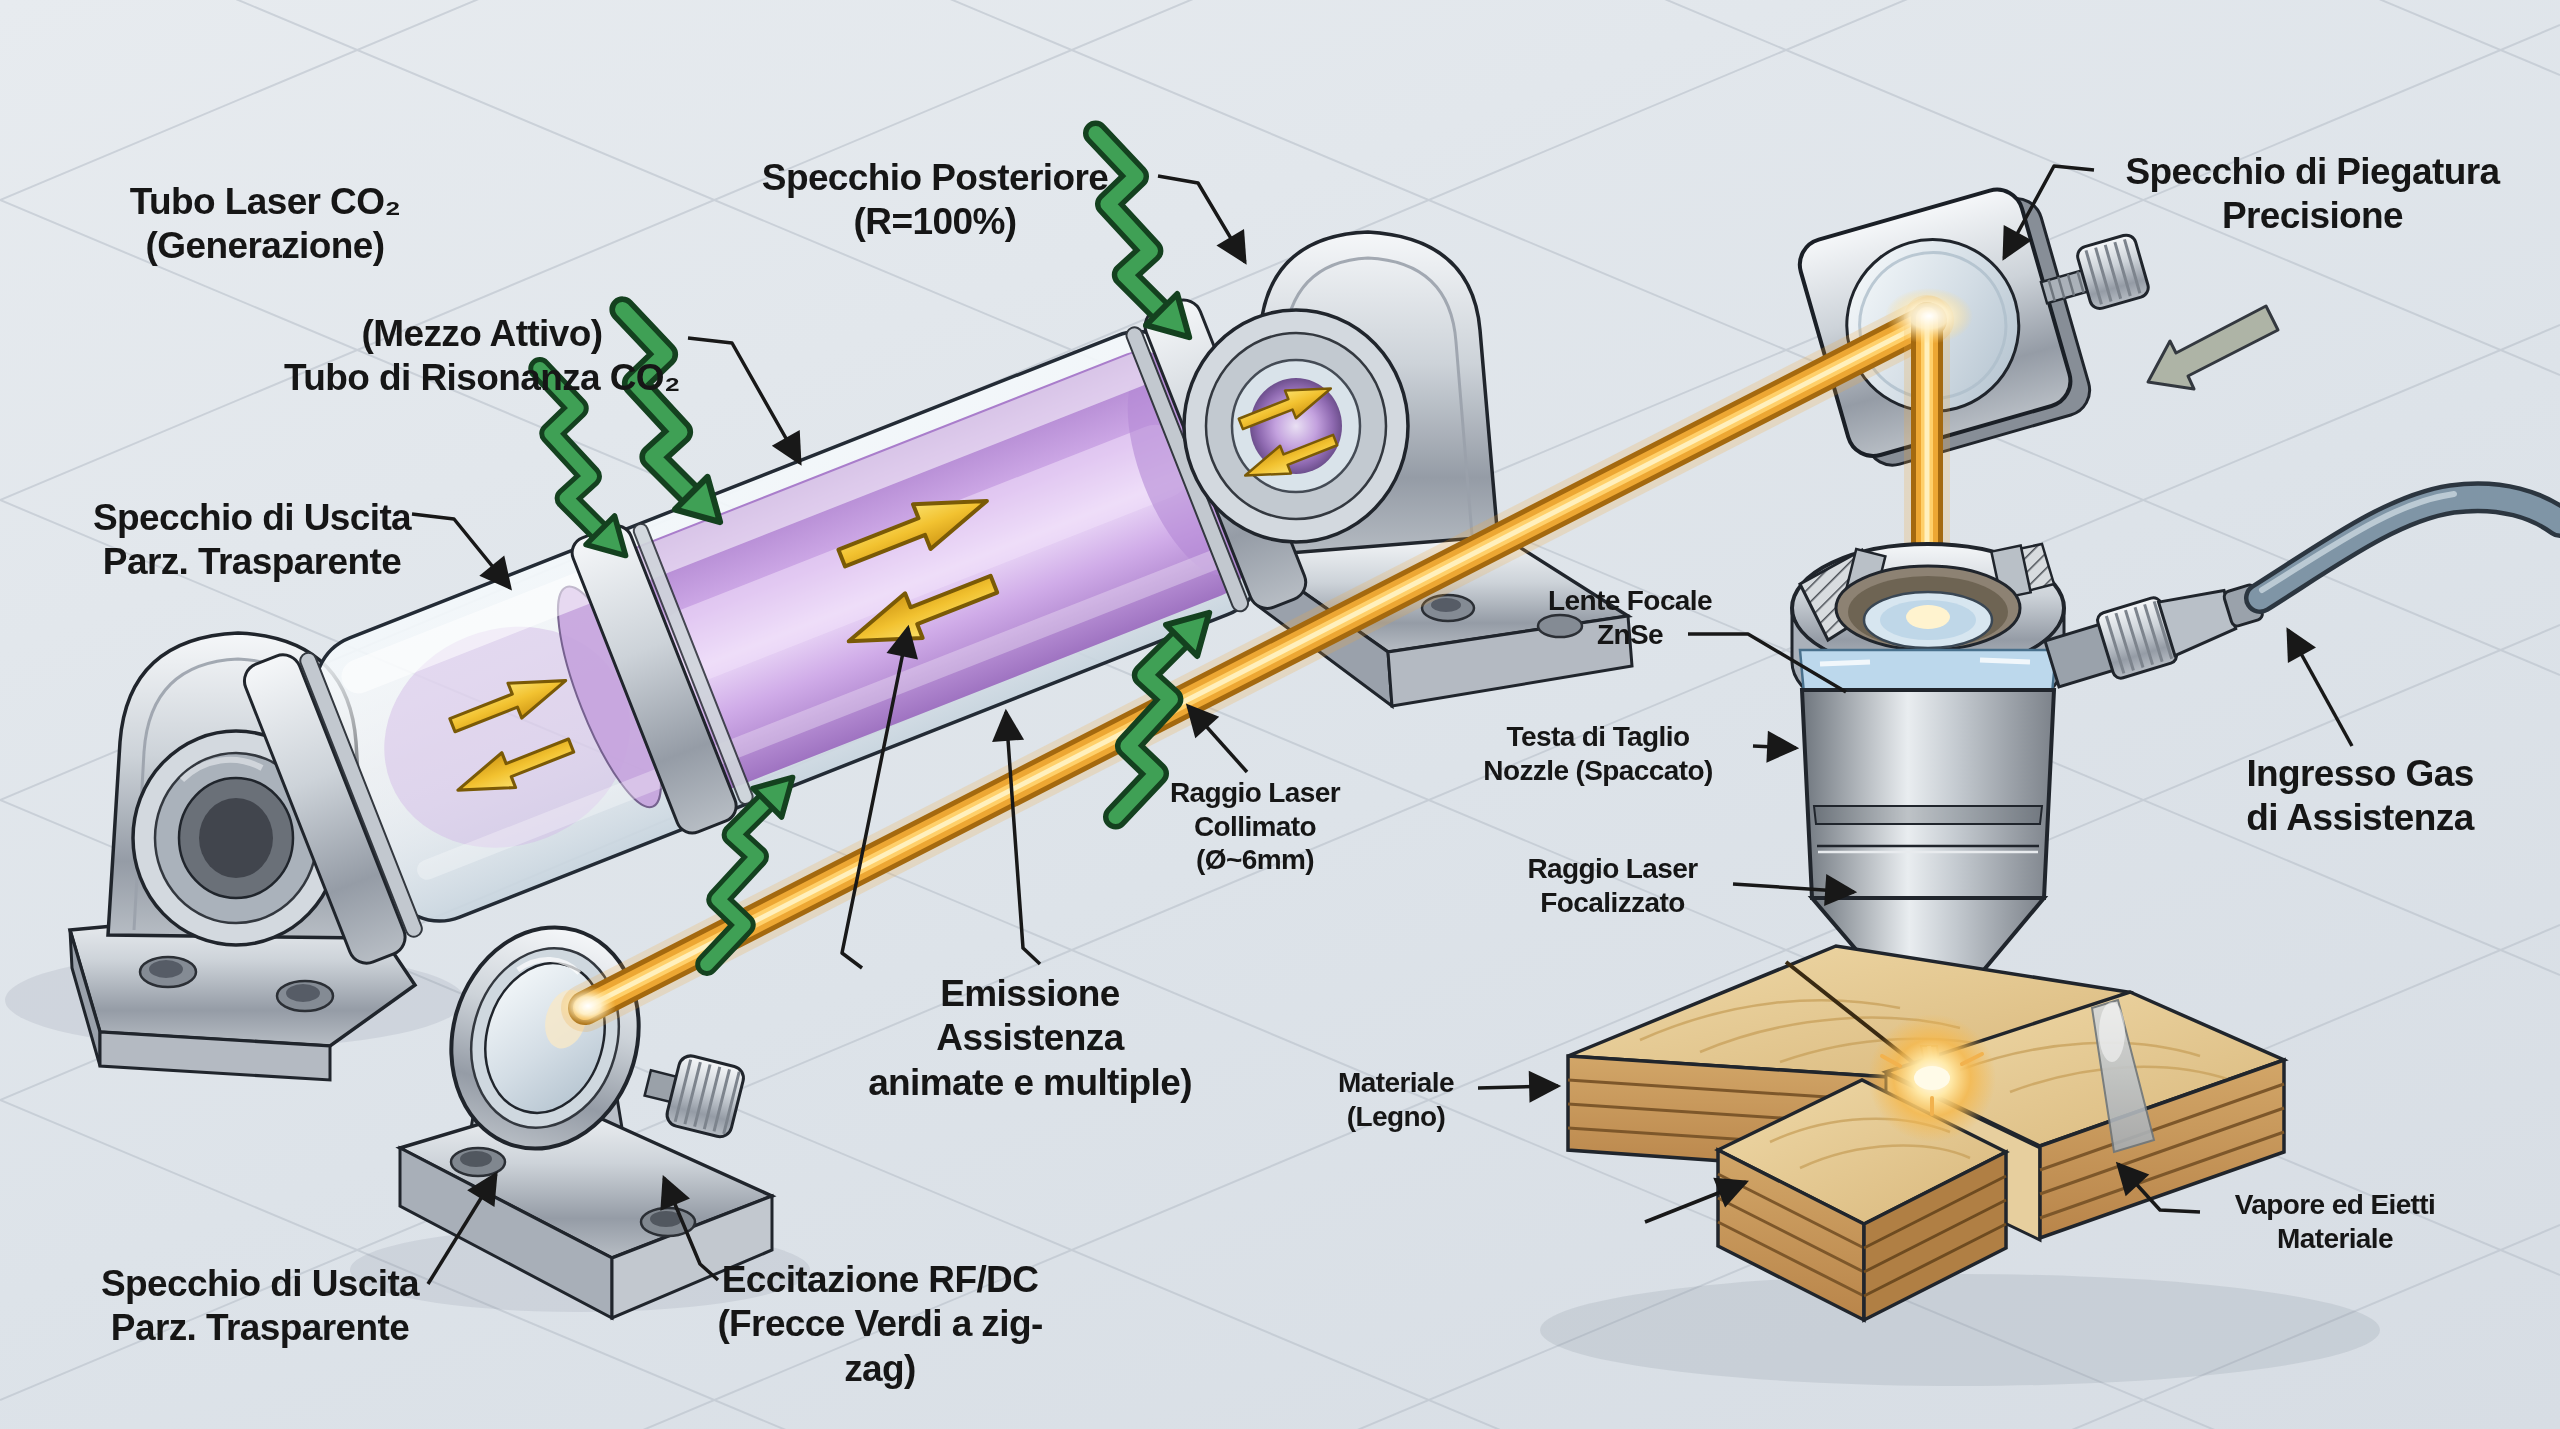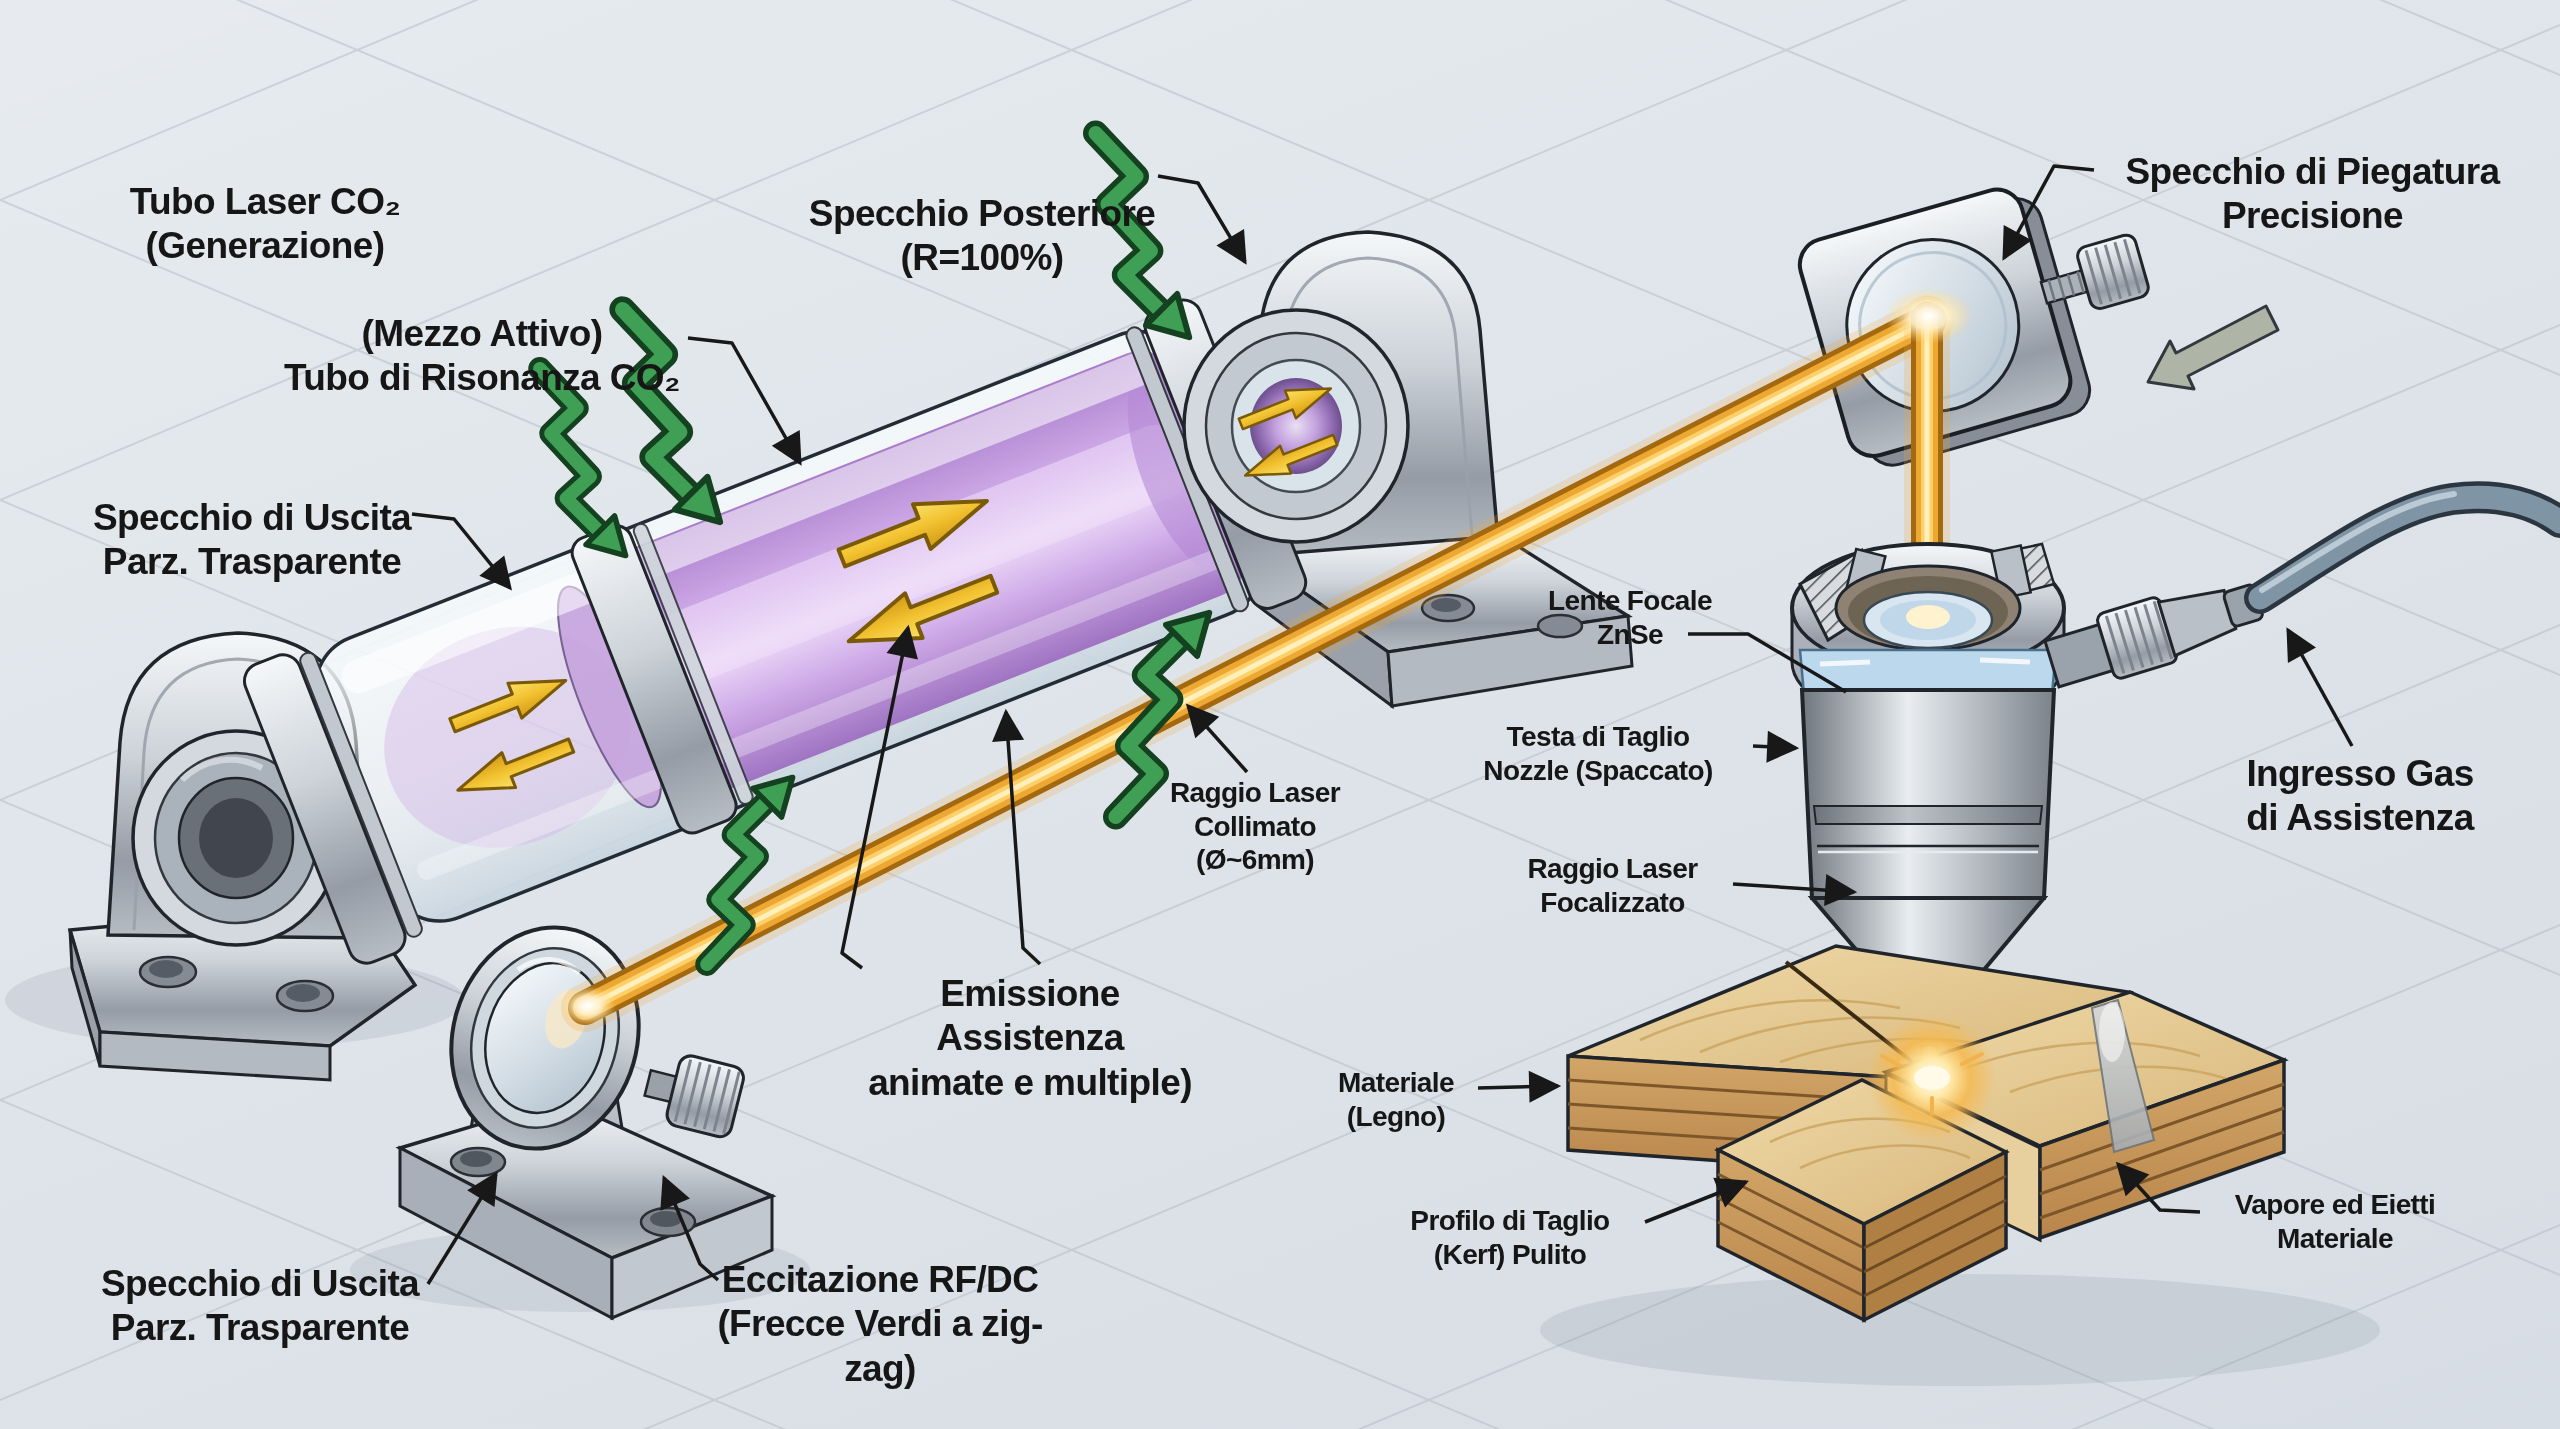--- a/index.html
+++ b/index.html
@@ -324,21 +324,21 @@
     <polyline points="1645,1222 1746,1182" marker-end="url(#mArrow)"></polyline>
     <polyline points="2200,1212 2160,1210 2118,1164" marker-end="url(#mArrow)"></polyline>
     <polyline points="2352,746 2288,630" marker-end="url(#mArrow)"></polyline>
   </g>
 </svg>
 
 <div class="label" style="left:110px;top:180px;width:310px;">
   <span class="line">Tubo Laser CO₂</span>
   <span class="line">(Generazione)</span>
 </div>
-<div class="label" style="left:807px;top:156px;width:350px;margin-top:36px;">
+<div class="label" style="left:760px;top:156px;width:350px;">
   <span class="line">Specchio Posteriore</span>
   <span class="line">(R=100%)</span>
 </div>
 <div class="label" style="left:2100px;top:150px;width:425px;">
   <span class="line">Specchio di Piegatura</span>
   <span class="line">Precisione</span>
 </div>
 <div class="label" style="left:278px;top:312px;width:408px;">
   <span class="line">(Mezzo Attivo)</span>
   <span class="line">Tubo di Risonanza CO₂</span>
@@ -377,21 +377,17 @@
   <span class="line">(Frecce Verdi a zig-zag)</span>
 </div>
 <div class="label sm" style="left:1296px;top:1066px;width:200px;">
   <span class="line">Materiale</span>
   <span class="line">(Legno)</span>
 </div>
 <div class="label" style="left:2240px;top:752px;width:240px;text-align:center;">
   <span class="line">Ingresso Gas</span>
   <span class="line">di Assistenza</span>
 </div>
-<div class="label sm" style="left:1380px;top:1204px;width:260px;">
-  <span class="line">Profilo di Taglio</span>
-  <span class="line">(Kerf) Pulito</span>
-</div>
 <div class="label sm" style="left:2205px;top:1188px;width:260px;">
   <span class="line">Vapore ed Eietti</span>
   <span class="line">Materiale</span>
 </div>
 </div>
 
 </body></html>

